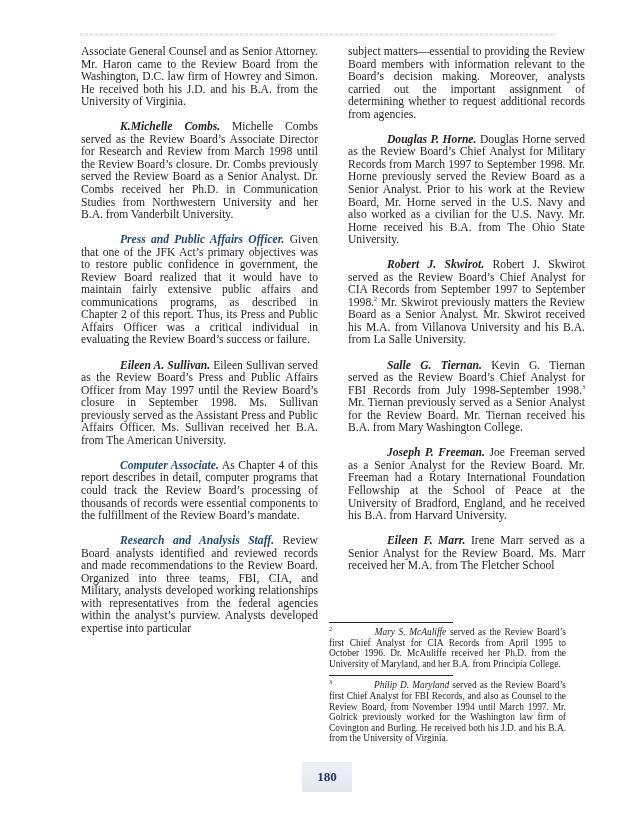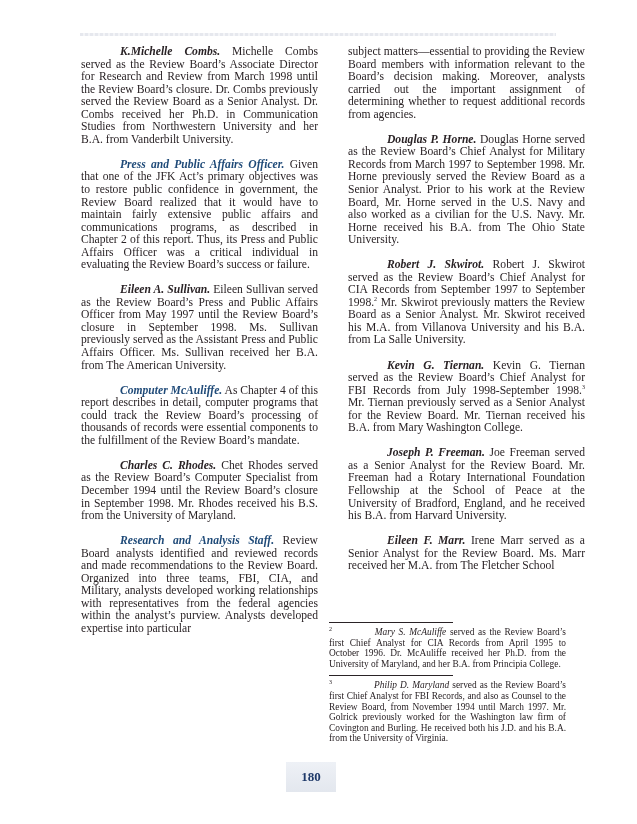--- a/index.html
+++ b/index.html
@@ -11,43 +11,43 @@
     .col-left { left: 81px; }
     .col-right { left: 348px; }
     .para { margin: 0 0 12.5px 0; text-align: justify; hyphens: manual; }
     .lead { font-style: italic; font-weight: bold; color: #2a2326; margin-left: 39px; }
     .lead.section { color: #1f4a78; }
     .footnotes { position: absolute; left: 329px; top: 622px; width: 237px; }
     .fn-rule { width: 124px; height: 0; border-top: 1.2px solid #2a2326; margin: 0 0 4px 0; }
     .fn { font-size: 9.4px; line-height: 10.6px; text-align: justify; margin: 0 0 6px 0; }
     .fn sup, .para sup { font-size: 6px; vertical-align: super; line-height: 0; }
     .fn .lead { font-weight: normal; }
-    .page-num { position: absolute; left: 286px; top: 762px; width: 50px; height: 30px;
+    .page-num { position: absolute; left: 302px; top: 762px; width: 50px; height: 30px;
       background: linear-gradient(180deg, #eef1f6, #e3e7ee); display: flex; align-items: center; justify-content: center;
       font-size: 13px; font-weight: bold; color: #1f3a6a; }
   </style>
 </head>
 <body>
 
 <div class="top-rule"></div>
 
 <div class="col col-left">
+  <p class="para"><span>Associate General Counsel and as Senior Attorney. Mr. Haron came to the Review Board from the Washington, D.C. law firm of Howrey and Simon. He received both his J.D. and his B.A. from the University of Virginia.</span></p>
   <p class="para"><span class="lead">K.Michelle Combs.</span><span> Michelle Combs served as the Review Board’s Associate Director for Research and Review from March 1998 until the Review Board’s closure. Dr. Combs previously served the Review Board as a Senior Analyst. Dr. Combs received her Ph.D. in Communication Studies from Northwestern University and her B.A. from Vanderbilt University.</span></p>
   <p class="para"><span class="lead section">Press and Public Affairs Officer.</span><span> Given that one of the JFK Act’s primary objectives was to restore public confidence in government, the Review Board realized that it would have to maintain fairly extensive public affairs and communications programs, as described in Chapter 2 of this report. Thus, its Press and Public Affairs Officer was a critical individual in evaluating the Review Board’s success or failure.</span></p>
   <p class="para"><span class="lead">Eileen A. Sullivan.</span><span> Eileen Sullivan served as the Review Board’s Press and Public Affairs Officer from May 1997 until the Review Board’s closure in September 1998. Ms. Sullivan previously served as the Assistant Press and Public Affairs Officer. Ms. Sullivan received her B.A. from The American University.</span></p>
-  <p class="para"><span class="lead section">Computer McAuliffe.</span><span> As Chapter 4 of this report describes in detail, computer programs that could track the Review Board’s processing of thousands of records were essential components to the fulfillment of the Review Board’s mandate.</span></p>
-  <p class="para"><span class="lead">Charles C. Rhodes.</span><span> Chet Rhodes served as the Review Board’s Computer Specialist from December 1994 until the Review Board’s closure in September 1998. Mr. Rhodes received his B.S. from the University of Maryland.</span></p>
+  <p class="para"><span class="lead section">Computer Associate.</span><span> As Chapter 4 of this report describes in detail, computer programs that could track the Review Board’s processing of thousands of records were essential components to the fulfillment of the Review Board’s mandate.</span></p>
   <p class="para"><span class="lead section">Research and Analysis Staff.</span><span> Review Board analysts identified and reviewed records and made recommendations to the Review Board. Organized into three teams, FBI, CIA, and Military, analysts developed working relationships with representatives from the federal agencies within the analyst’s purview. Analysts developed expertise into particular</span></p>
 </div>
 
 <div class="col col-right">
   <p class="para"><span>subject matters—essential to providing the Review Board members with information relevant to the Board’s decision making. Moreover, analysts carried out the important assignment of determining whether to request additional records from agencies.</span></p>
   <p class="para"><span class="lead">Douglas P. Horne.</span><span> Douglas Horne served as the Review Board’s Chief Analyst for Military Records from March 1997 to September 1998. Mr. Horne previously served the Review Board as a Senior Analyst. Prior to his work at the Review Board, Mr. Horne served in the U.S. Navy and also worked as a civilian for the U.S. Navy. Mr. Horne received his B.A. from The Ohio State University.</span></p>
   <p class="para"><span class="lead">Robert J. Skwirot.</span><span> Robert J. Skwirot served as the Review Board’s Chief Analyst for CIA Records from September 1997 to September 1998.</span><sup>2</sup><span> Mr. Skwirot previously matters the Review Board as a Senior Analyst. Mr. Skwirot received his M.A. from Villanova University and his B.A. from La Salle University.</span></p>
-  <p class="para"><span class="lead">Kevin G. Tiernan.</span><span> Kevin G. Tiernan served as the Review Board’s Chief Analyst for FBI Records from July 1998-September 1998.</span><sup>3</sup><span> Mr. Tiernan previously served as a Senior Analyst for the Review Board. Mr. Tiernan received his B.A. from Mary Washington College.</span></p>
+  <p class="para"><span class="lead">Salle G. Tiernan.</span><span> Kevin G. Tiernan served as the Review Board’s Chief Analyst for FBI Records from July 1998-September 1998.</span><sup>3</sup><span> Mr. Tiernan previously served as a Senior Analyst for the Review Board. Mr. Tiernan received his B.A. from Mary Washington College.</span></p>
   <p class="para"><span class="lead">Joseph P. Freeman.</span><span> Joe Freeman served as a Senior Analyst for the Review Board. Mr. Freeman had a Rotary International Foundation Fellowship at the School of Peace at the University of Bradford, England, and he received his B.A. from Harvard University.</span></p>
   <p class="para"><span class="lead">Eileen F. Marr.</span><span> Irene Marr served as a Senior Analyst for the Review Board. Ms. Marr received her M.A. from The Fletcher School</span></p>
 </div>
 
 <div class="footnotes">
   <div class="fn-rule"></div>
   <p class="fn"><sup>2</sup> <span class="lead">Mary S. McAuliffe</span><span> served as the Review Board’s first Chief Analyst for CIA Records from April 1995 to October 1996. Dr. McAuliffe received her Ph.D. from the University of Maryland, and her B.A. from Principia College.</span></p>
   <div class="fn-rule"></div>
   <p class="fn"><sup>3</sup> <span class="lead">Philip D. Maryland</span><span> served as the Review Board’s first Chief Analyst for FBI Records, and also as Counsel to the Review Board, from November 1994 until March 1997. Mr. Golrick previously worked for the Washington law firm of Covington and Burling. He received both his J.D. and his B.A. from the University of Virginia.</span></p>
 </div>

